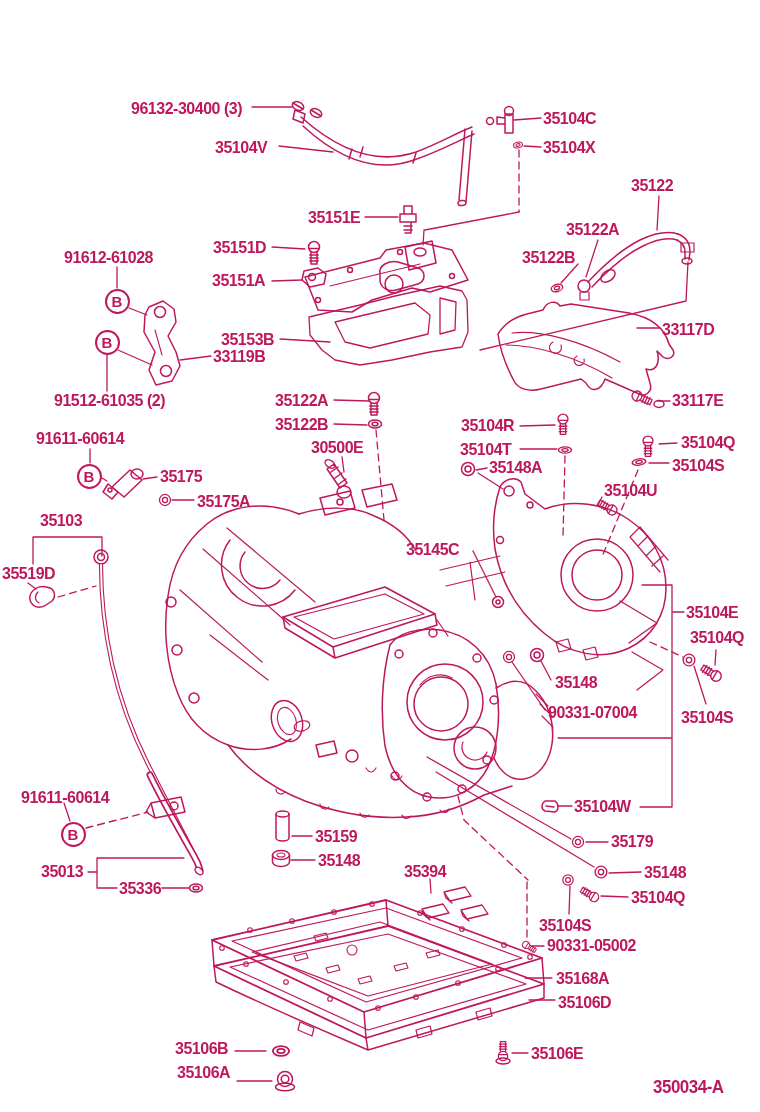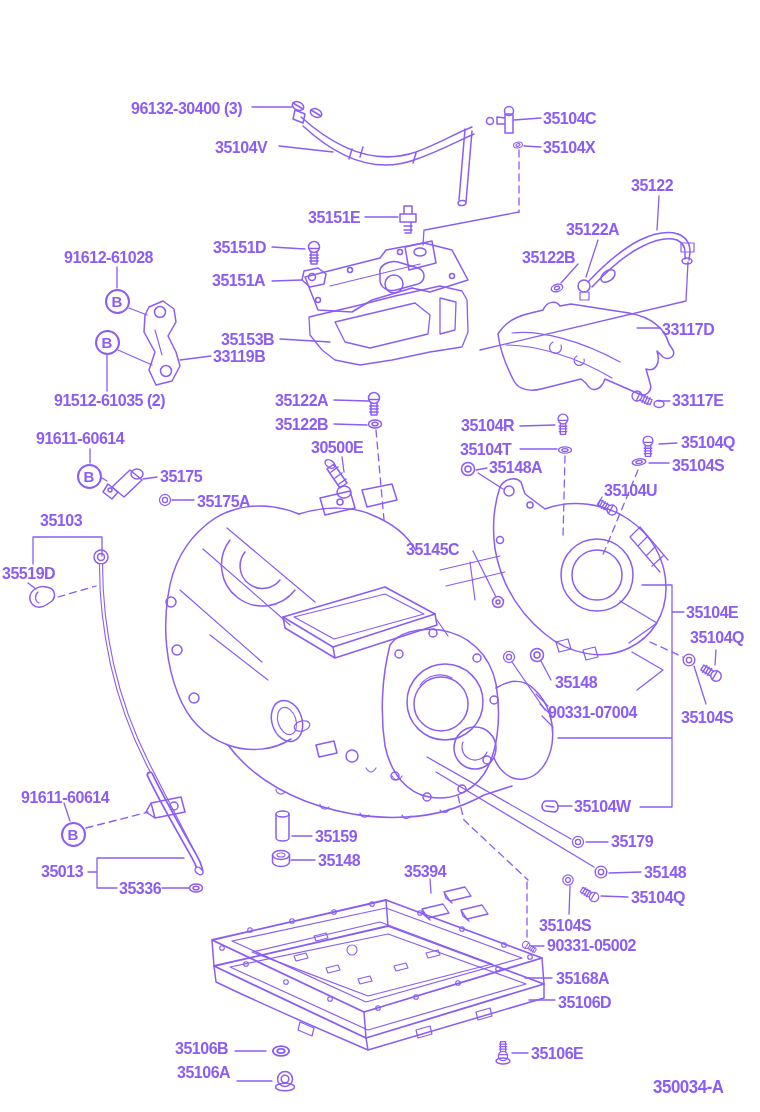--- a/index.html
+++ b/index.html
@@ -17,21 +17,21 @@
   .callout{
     position:absolute;width:25px;height:25px;border:2.3px solid currentColor;
     border-radius:50%;display:flex;align-items:center;justify-content:center;
     font-weight:700;font-size:15px;line-height:1;background:#fff;box-sizing:border-box;
   }
   .fig{font-size:18px;}
 </style>
 </head>
 <body>
 
-<div class="canvas" id="canvas" style="background: rgb(255, 255, 255); color: #8b5cf6;">
+<div class="canvas" id="canvas" style="background: rgb(255, 255, 255); color: #be185d;">
 
 <svg class="art" width="760" height="1112" viewBox="0 0 760 1112">
 <defs>
   <g id="boltv">
     <circle cx="0" cy="0" r="5.5"></circle>
     <path d="M-5,1.5 L5,1.5 M-3,5 L-3,17 M3,5 L3,17 M-3,17 L3,17 M-4.2,8 L4.2,8 M-4.2,11 L4.2,11 M-4.2,14 L4.2,14"></path>
   </g>
   <g id="ringw">
           <circle r="6.5"></circle>
           <circle r="3"></circle>

